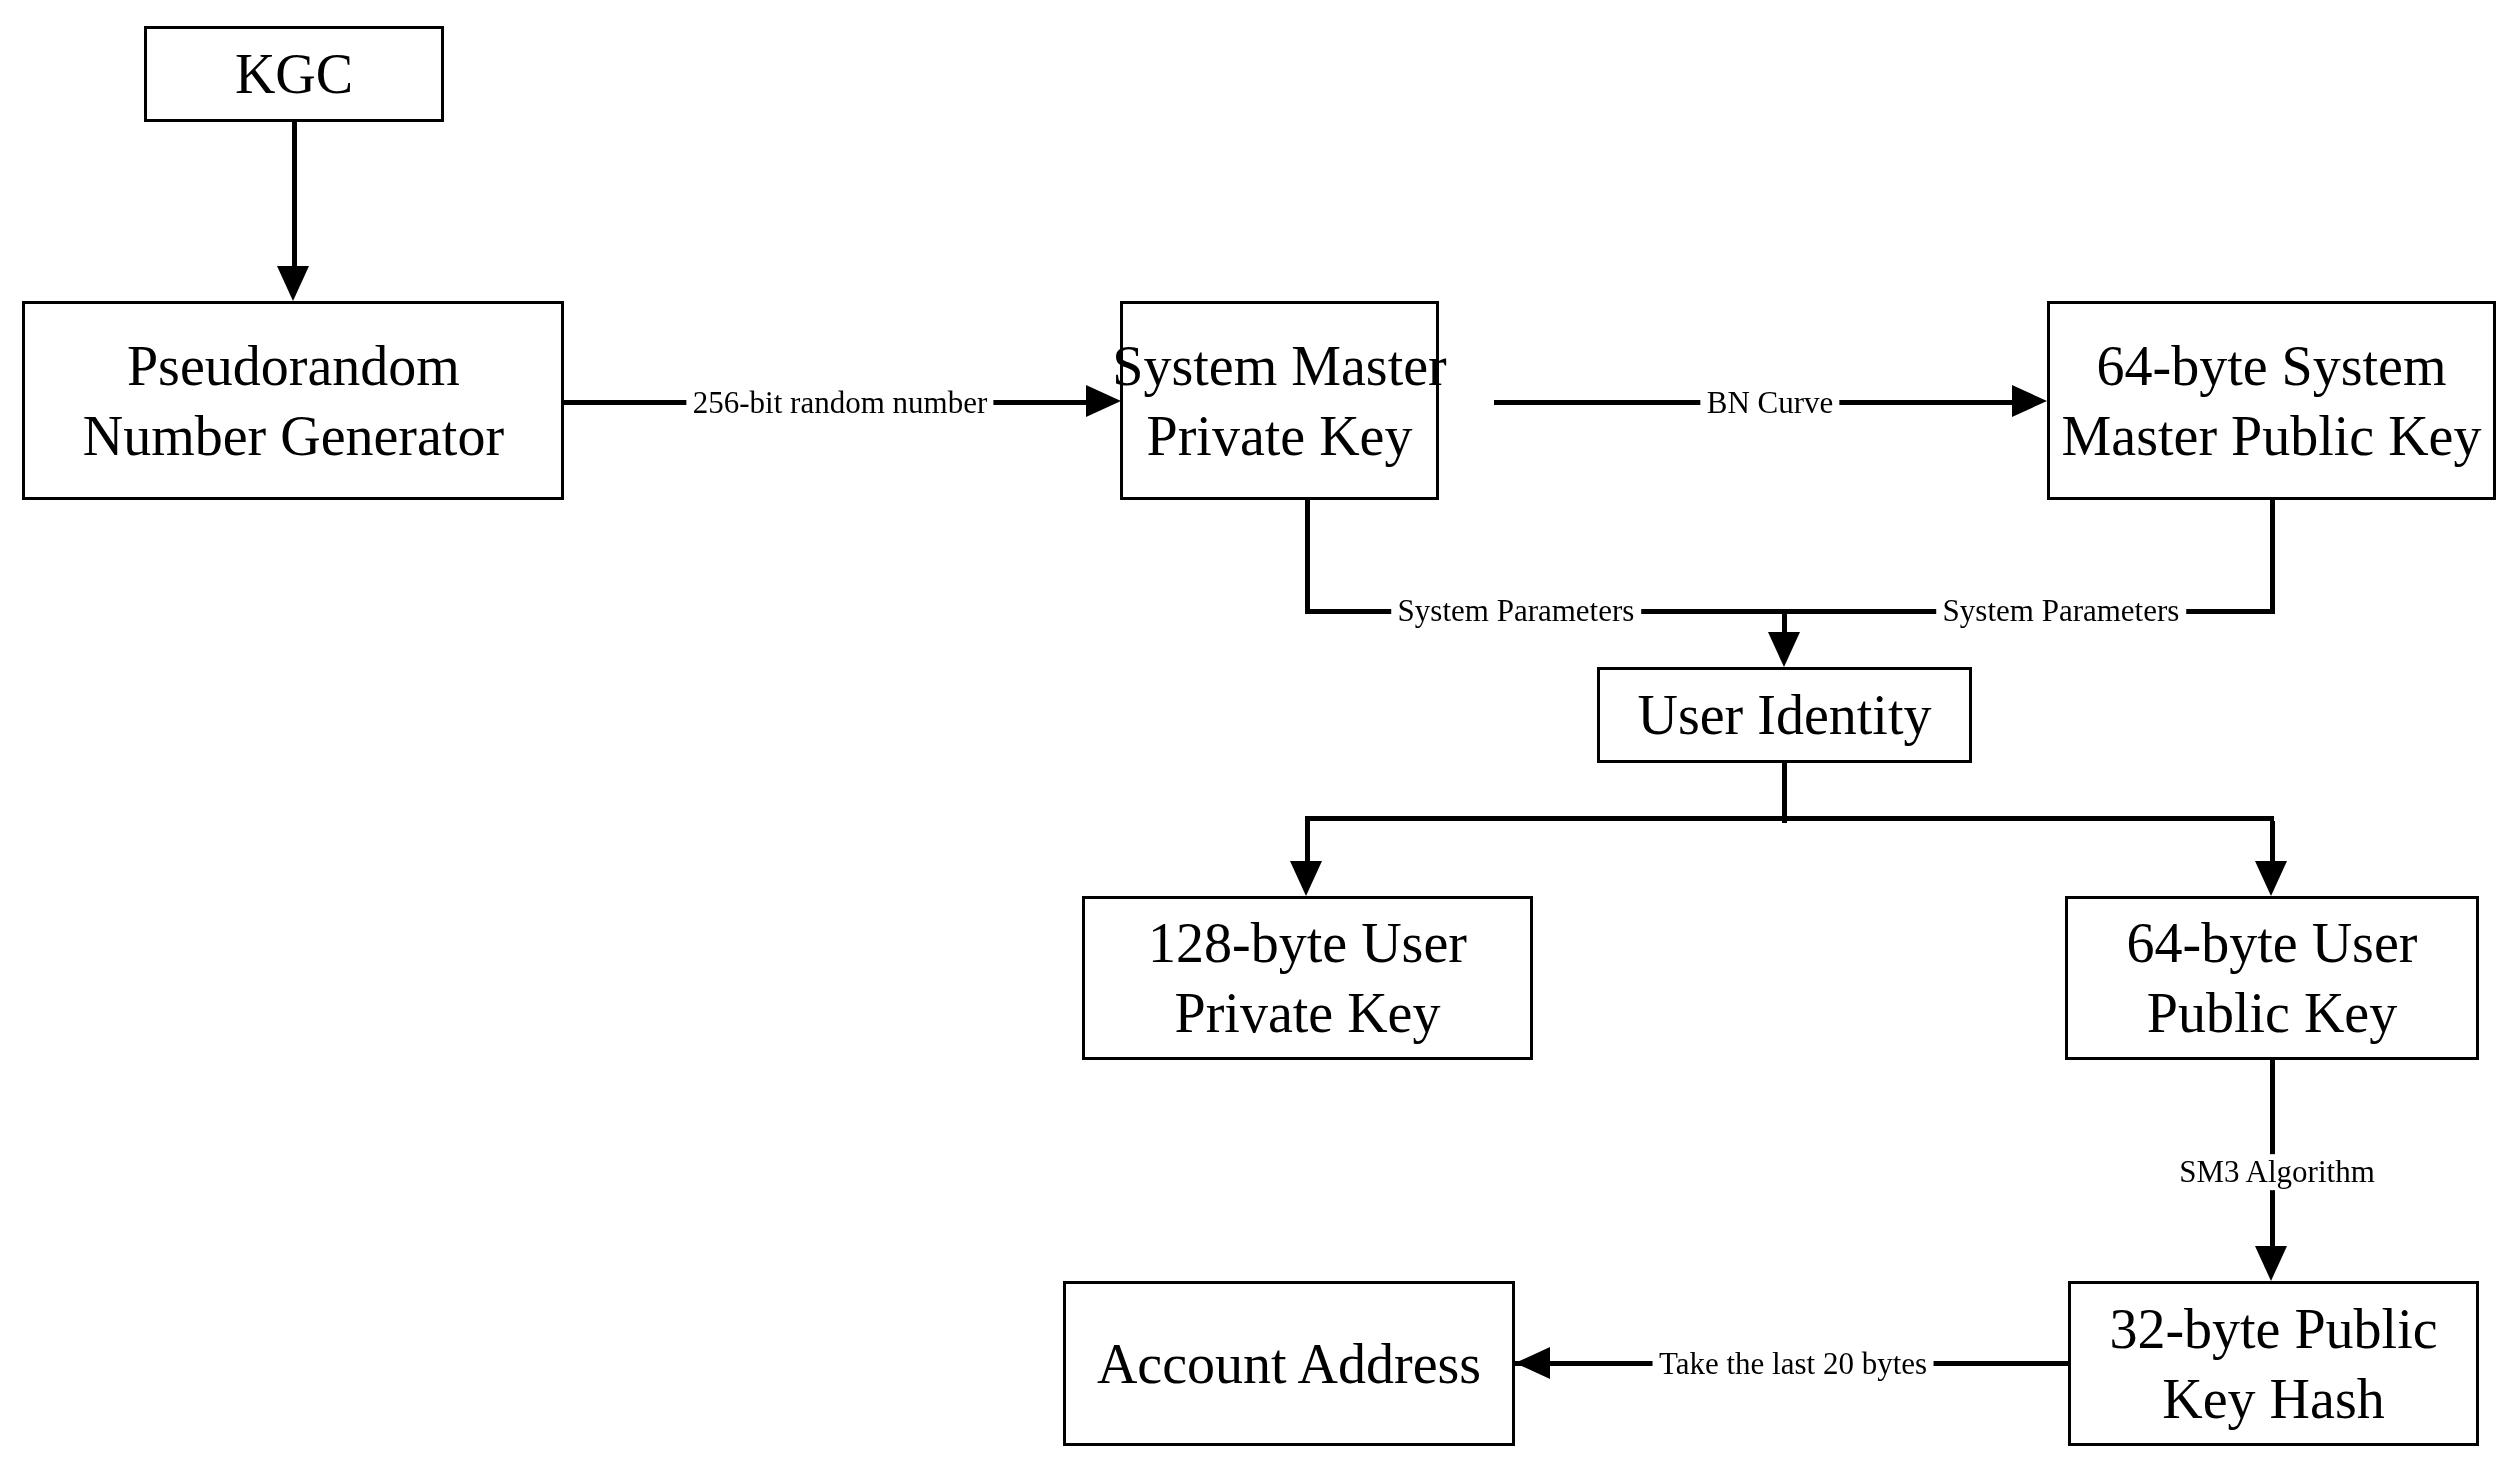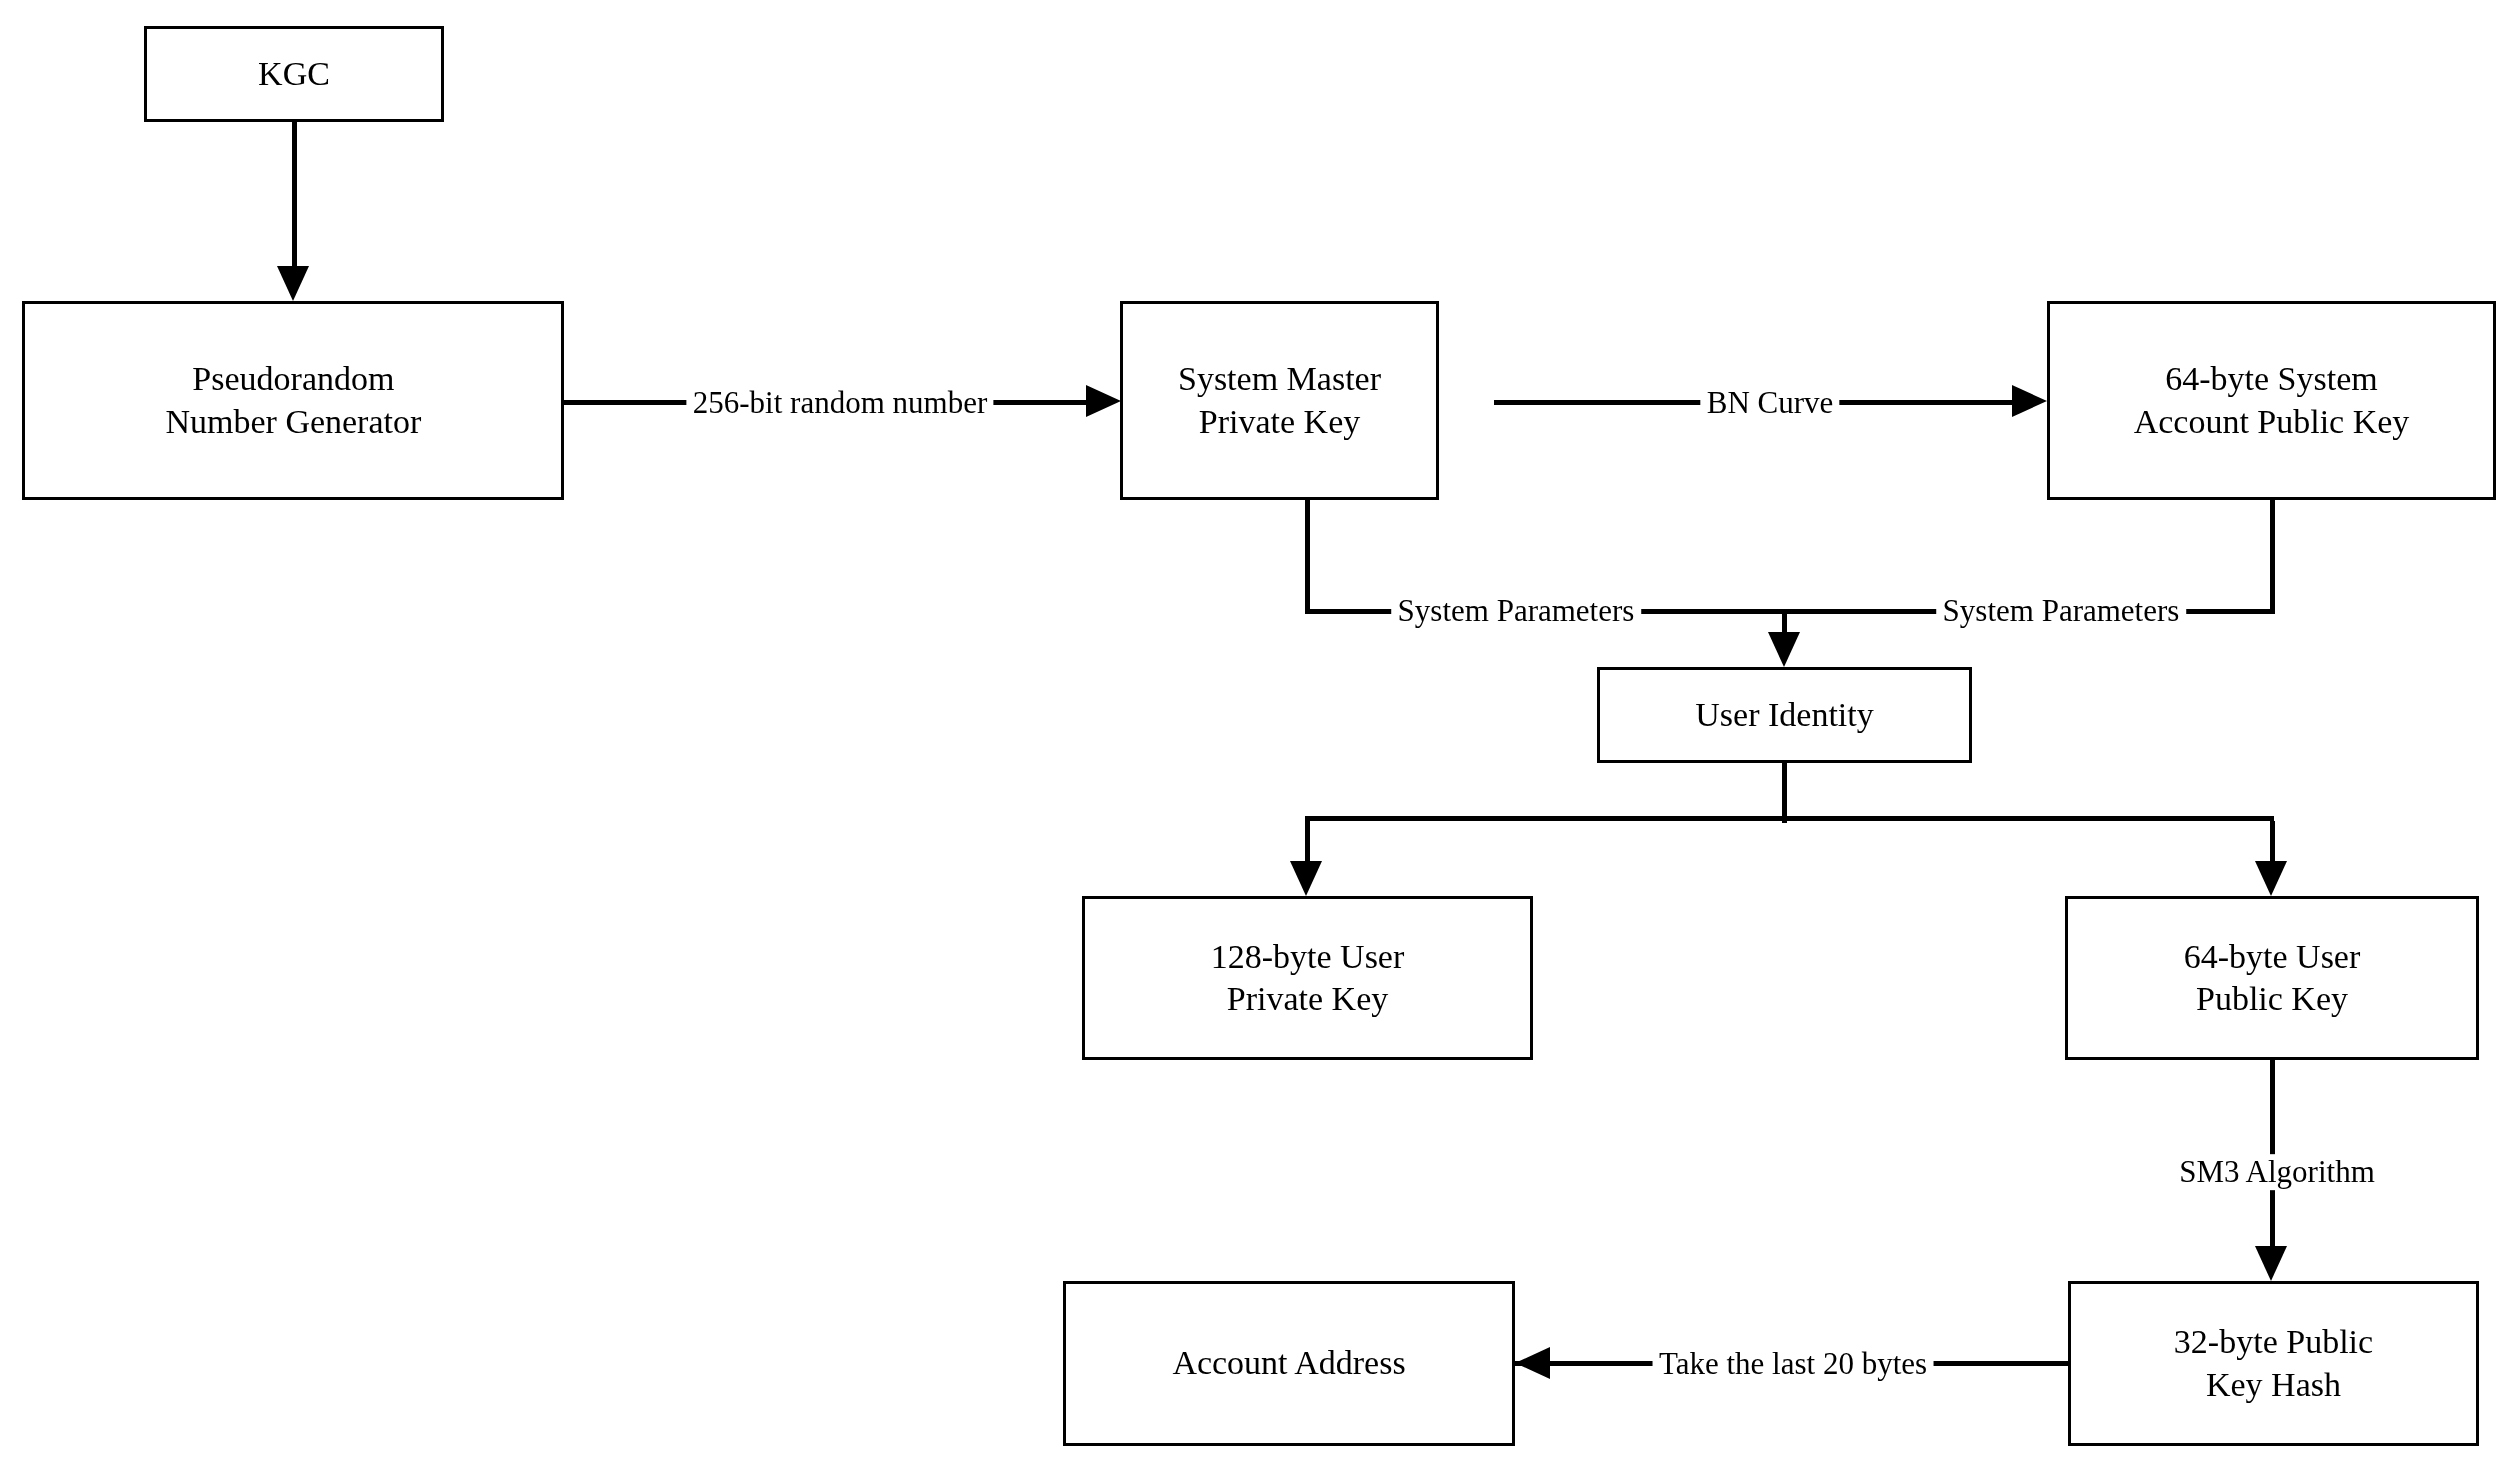--- a/index.html
+++ b/index.html
@@ -19,21 +19,21 @@
     position: absolute;
     box-sizing: border-box;
     border: 3.2px solid var(--line-color, #000000);
     background: var(--box-fill, #ffffff);
     display: flex;
     align-items: center;
     justify-content: center;
     text-align: center;
   }
   .node-label {
-    font-size: 34px;
+    font-size: 56px;
     line-height: 1.25;
   }
   .node-label .ln {
     display: block;
     white-space: nowrap;
   }
   .hline, .vline {
     position: absolute;
     background: var(--line-color, #000000);
   }
@@ -90,21 +90,21 @@
   <div class="node" style="left:1120px; top:301px; width:319px; height:199px;">
     <div class="node-label">
       <span class="ln">System Master</span>
       <span class="ln">Private Key</span>
     </div>
   </div>
 
   <div class="node" style="left:2047px; top:301px; width:449px; height:199px;text-align:center;">
     <div class="node-label">
       <span class="ln">64-byte System</span>
-      <span class="ln">Account Public Key</span>
+      <span class="ln">Master Public Key</span>
     </div>
   </div>
 
   <div class="node" style="left:1597px; top:667px; width:375px; height:96px;">
     <div class="node-label">
       <span class="ln">User Identity</span>
     </div>
   </div>
 
   <div class="node" style="left:1082px; top:896px; width:451px; height:164px;">

